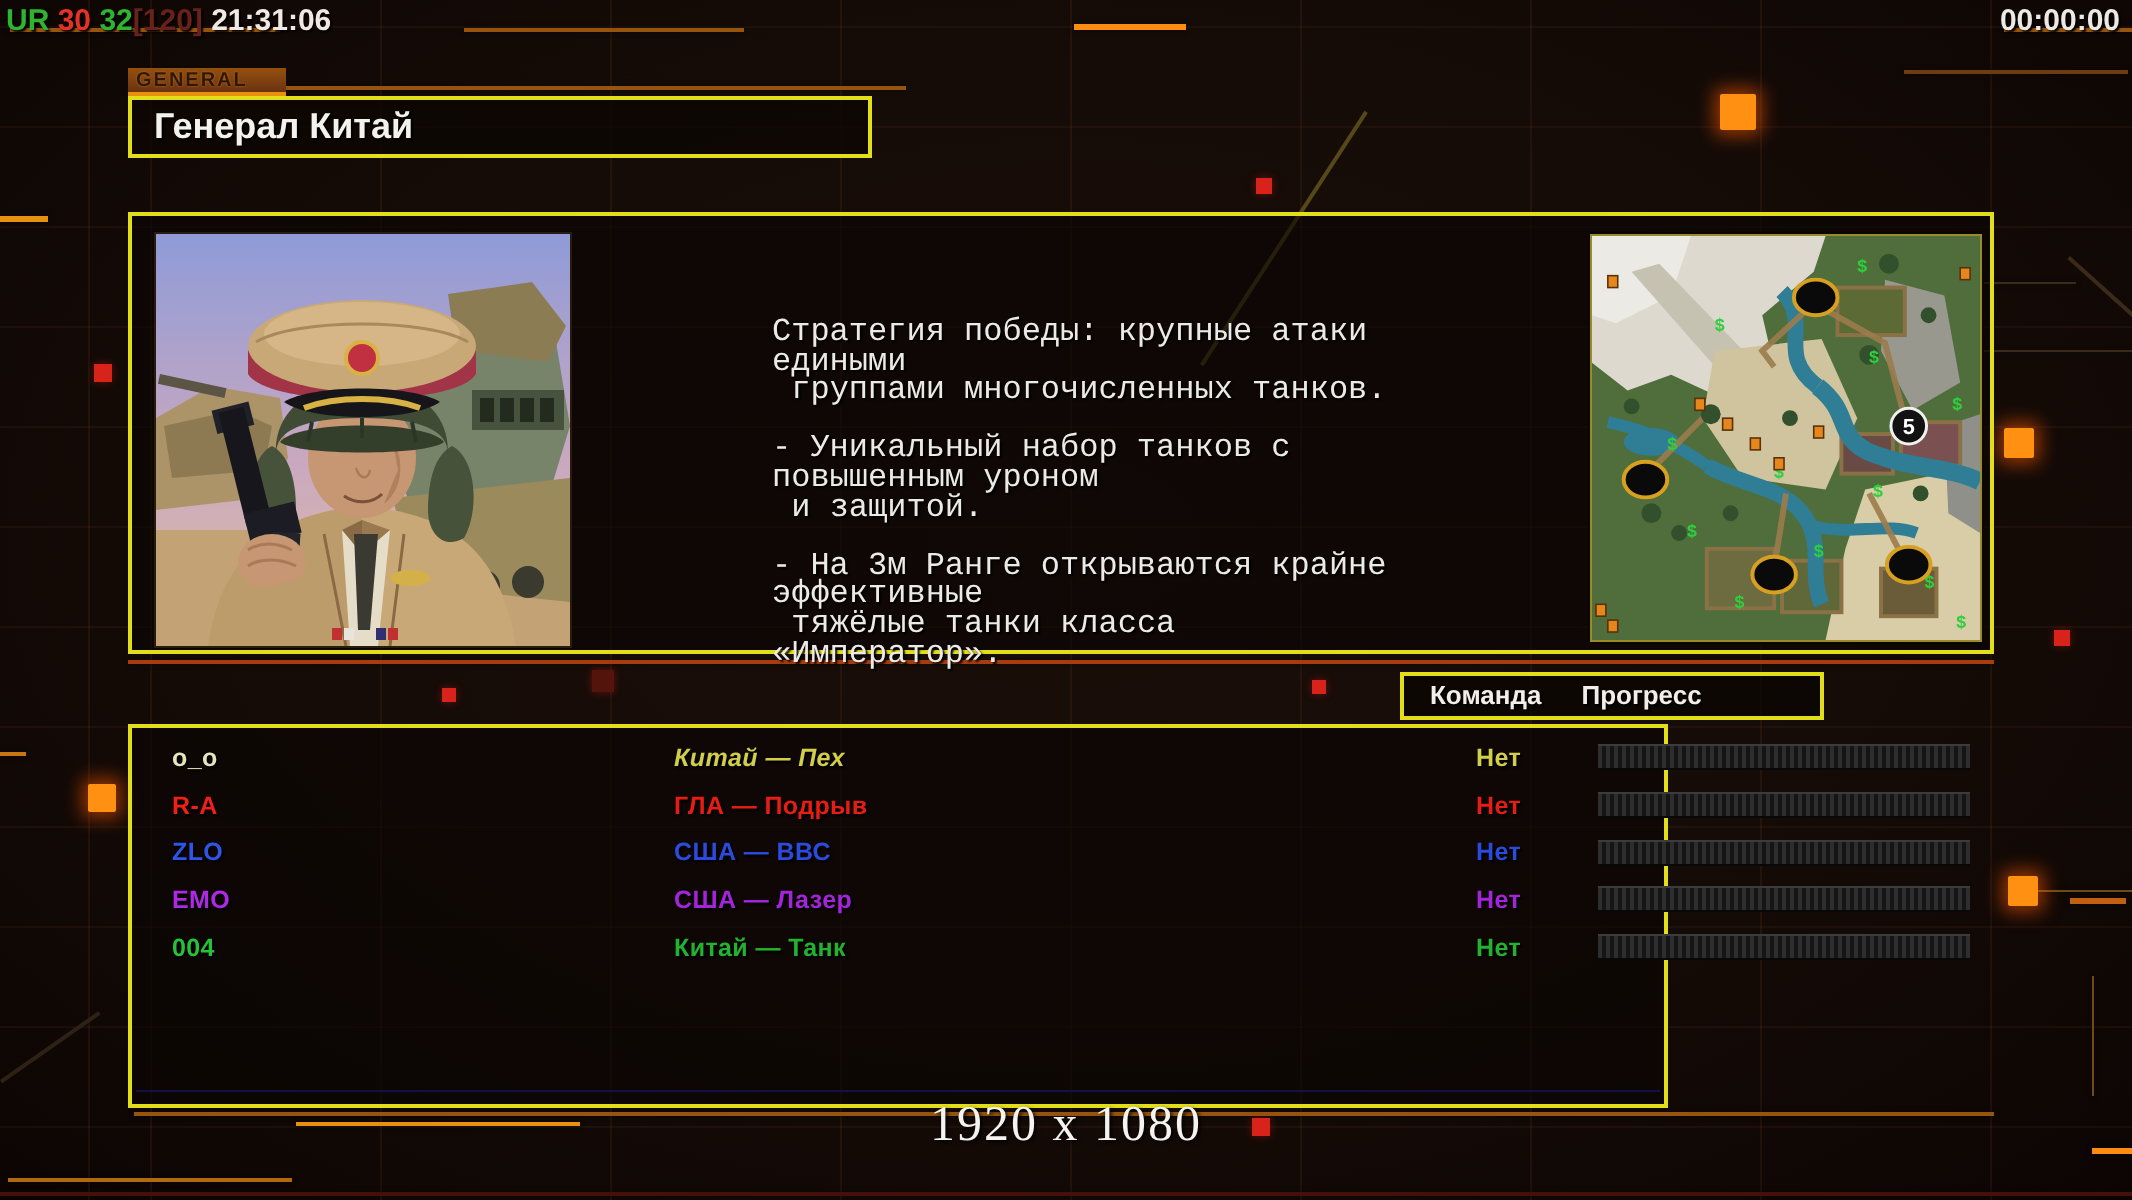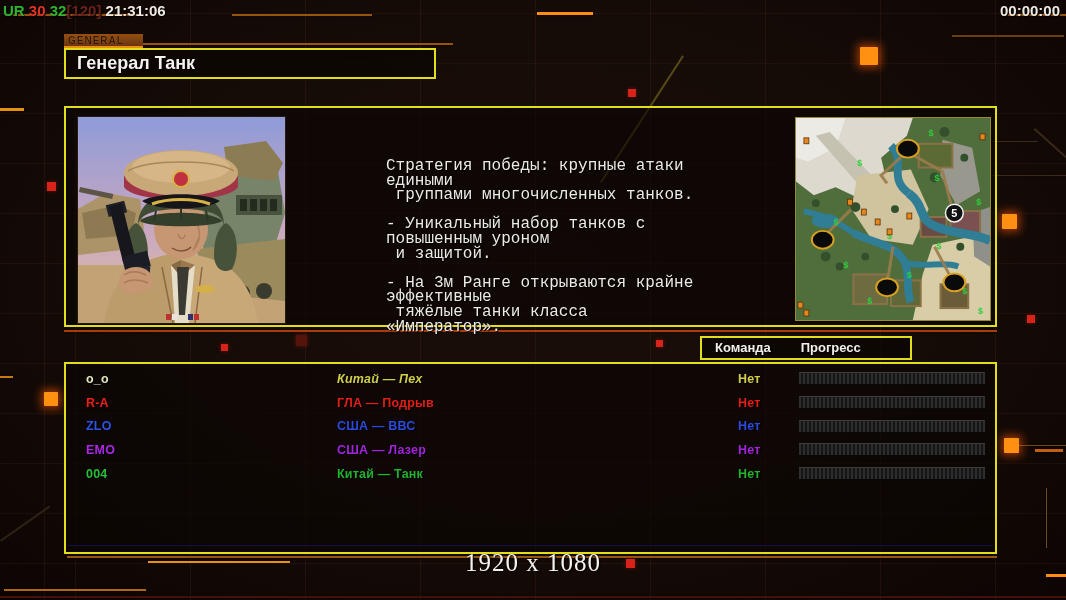--- a/index.html
+++ b/index.html
@@ -30,39 +30,39 @@
     text-shadow:0 0 1px #c87820;
   }
   .title-box {
     position:absolute; left:64px; top:48px; width:372px; height:31px; z-index:4;
     border:2px solid #e2de1a; background:rgba(12,6,3,.82);
     color:#f4f2ee; font-size:18px; font-weight:bold; line-height:26px; padding-left:11px;
     text-shadow:1px 1px 1px #000;
   }
   .panel { position:absolute; border:2px solid #e2de1a; background:rgba(10,5,3,.62); z-index:3; }
   .main-panel { left:64px; top:106px; width:933px; height:221px; }
-  .players-panel { left:64px; top:362px; width:933px; height:192px; }
+  .players-panel { left:64px; top:362px; width:770px; height:192px; }
 
   .portrait { position:absolute; left:12px; top:9px; width:207px; height:206px; outline:1px solid #2a1c0c; }
   .strategy {
     position:absolute; left:320px; top:51px; width:326px;
     white-space:pre-wrap; font-size:16px; line-height:14.6px; color:#eceae6; text-shadow:1px 1px 1px #000;font-family:Liberation Mono, monospace;
   }
   .minimap { position:absolute; left:729px; top:9px; width:196px; height:204px; border:1px solid #9a8a28; outline:1px solid #0a0602; background:#4f6e3b; }
 
   .hdr {
     position:absolute; top:336px; height:24px; z-index:4;
     border:2px solid #e2de1a; background:rgba(10,5,3,.72);
     color:#f2efe9; font-weight:bold; font-size:13px; line-height:19px; padding-left:17px;
     text-shadow:1px 1px 1px #000;
   }
   .hdr-nick{left:64px;width:155px}
   .hdr-general{left:315px;width:213px}
   .hdr-team{left:700px;width:212px;padding-left:13px}
-  .hdr-progress-label{margin-left:30px}
+  .hdr-progress-label{margin-left:20px}
 
   .player-rows { position:absolute; left:0; top:3px; width:100%; }
   .player-row { position:relative; height:23.8px; }
   .cell { position:absolute; top:50%; transform:translateY(-50%); font-weight:bold; font-size:12.5px; letter-spacing:.2px; text-shadow:1px 1px 1px #000; }
   .cell-nick{left:20px}
   .cell-general{left:271px}
   .cell-team{left:672px}
   .bar {
     position:absolute; left:733px; top:5px; width:186px; height:13px;
     background:repeating-linear-gradient(90deg,#2e2e2e 0 2px,#151515 2px 4px);
@@ -116,21 +116,21 @@
       <i class="dec diag" style="left: 1035px; top: 128px; width: 62px; transform: rotate(42deg); background: rgb(58, 42, 24);"></i>
       <i class="dec diag" style="left: 845px; top: 162px; width: 42px; transform: rotate(-48deg); background: rgb(58, 42, 24);"></i>
       <i class="dec diag" style="left: 0px; top: 540px; width: 60px; transform: rotate(-35deg); background: rgb(46, 34, 20);"></i>
     </div>
 
   <div class="debug"><span class="dbg-ur">UR</span><span class="dbg-n1"> 30</span><span class="dbg-n2"> 32</span><span class="dbg-br">[120]</span><span class="dbg-time"> 21:31:06</span></div>
 
   <div class="timer">00:00:00</div>
 
   <div class="tab">GENERAL</div>
-  <div class="title-box"><span>Генерал Танк</span></div>
+  <div class="title-box"><span>Генерал Китай</span></div>
 
   <div class="panel main-panel">
 
     <svg class="portrait" viewBox="0 0 207 206">
       <defs>
         <linearGradient id="sky" x1="0" y1="0" x2="0" y2="1">
           <stop offset="0" stop-color="#8f9bd8"></stop>
             <stop offset="0.55" stop-color="#c9a8c0"></stop>
             <stop offset="1" stop-color="#e0bfa0"></stop>
         </linearGradient>

